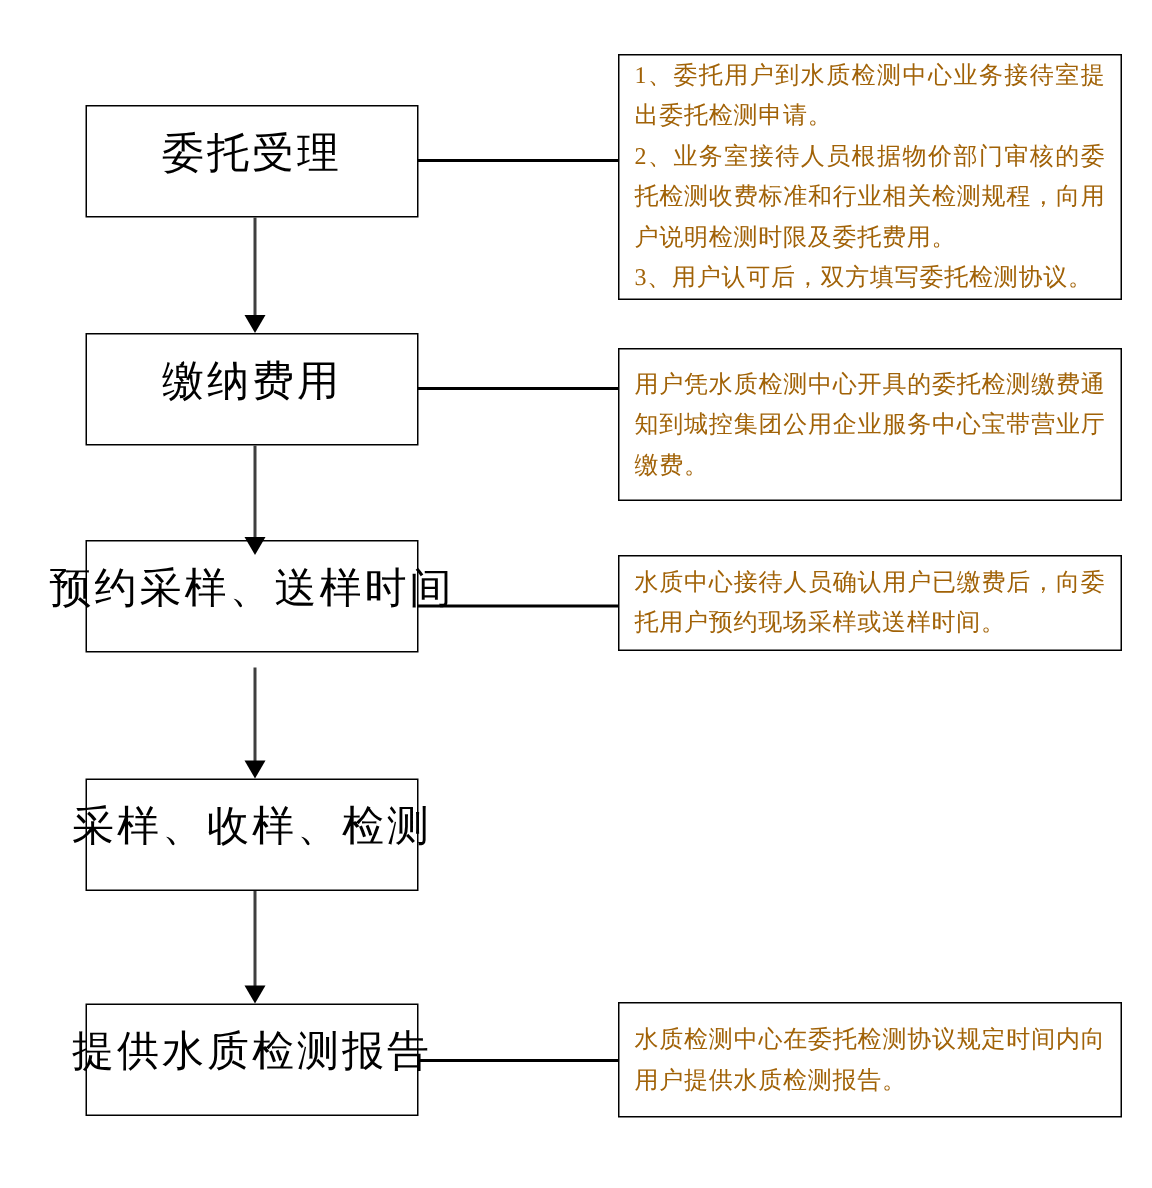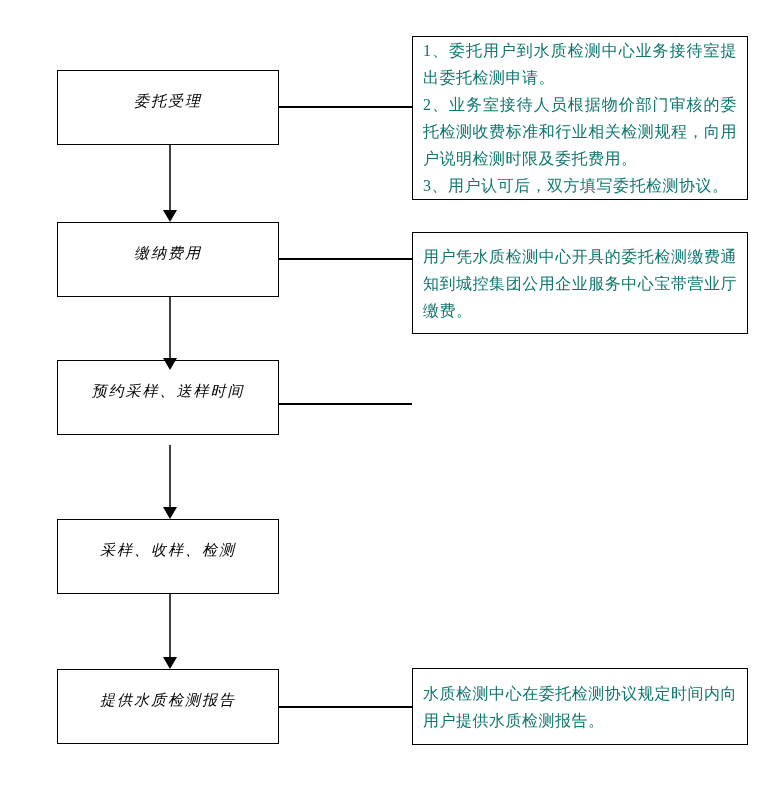--- a/index.html
+++ b/index.html
@@ -24,25 +24,24 @@
     height: 75px;
     border: 1.5px solid #000000;
     background: #ffffff;
     box-sizing: border-box;
     display: flex;
     align-items: center;
     justify-content: center;
     padding-bottom: 12px; 
   }
   .step-label {
-    font-size: 15px;
+    font-size: 28px;
     letter-spacing: 2px;
     white-space: nowrap;
     color: #000000;
-    font-style: italic;
   }
   
   .varrow {
     position: absolute;
     left: 170px;
     width: 0;
   }
   .varrow .shaft {
     position: absolute;
     top: 0;
@@ -82,21 +81,21 @@
     display: flex;
     align-items: center;
     padding: 4px 10px;
   }
   .note-text {
     font-size: 16px;
     line-height: 27px;
     white-space: pre-line;
     text-align: justify;
     letter-spacing: 0.5px;
-    color: #0f766e;
+    color: #a16207;
   }
 </style>
 </head>
 <body>
 
 <div class="canvas">
 
   <div class="step" style="top:70px">
     <span class="step-label">委托受理</span>
   </div>
@@ -136,17 +135,20 @@
   <div class="hline" style="top:706px"></div>
 
   <div class="note" style="top:36px;height:164px">
     <div class="note-text">1、委托用户到水质检测中心业务接待室提出委托检测申请。
 2、业务室接待人员根据物价部门审核的委托检测收费标准和行业相关检测规程，向用户说明检测时限及委托费用。
 3、用户认可后，双方填写委托检测协议。</div>
   </div>
   <div class="note" style="top:232px;height:102px">
     <div class="note-text">用户凭水质检测中心开具的委托检测缴费通知到城控集团公用企业服务中心宝带营业厅缴费。</div>
   </div>
+  <div class="note" style="top:370px;height:64px">
+    <div class="note-text">水质中心接待人员确认用户已缴费后，向委托用户预约现场采样或送样时间。</div>
+  </div>
   <div class="note" style="top:668px;height:77px">
     <div class="note-text">水质检测中心在委托检测协议规定时间内向用户提供水质检测报告。</div>
   </div>
 
 </div>
 
 </body></html>

